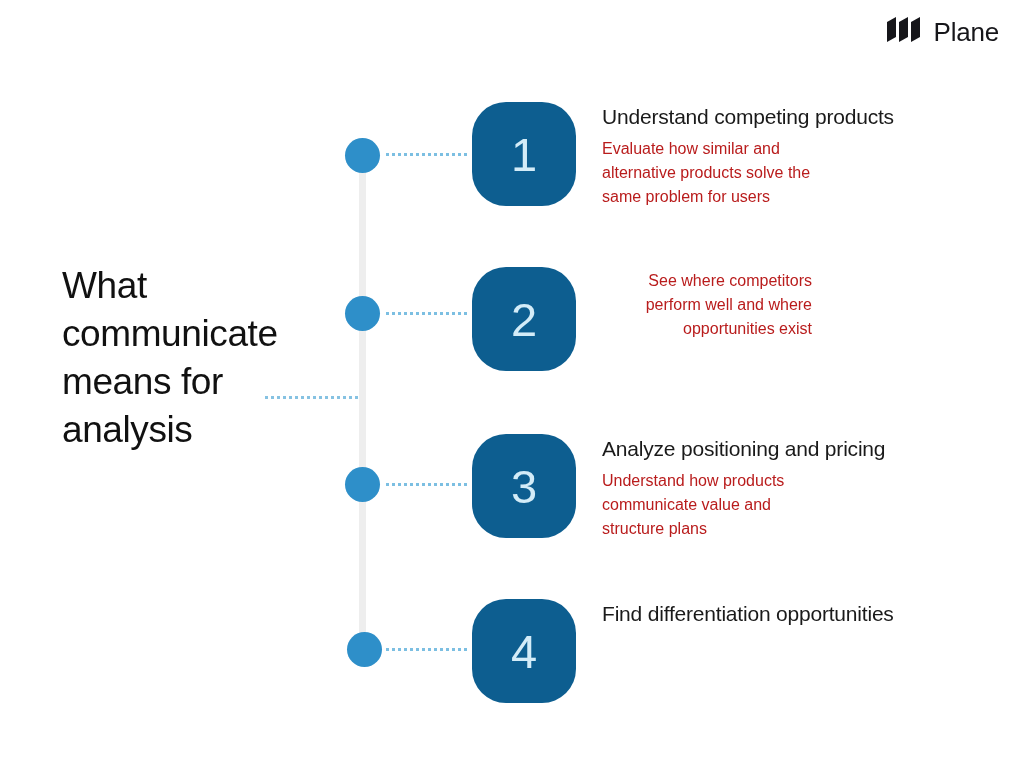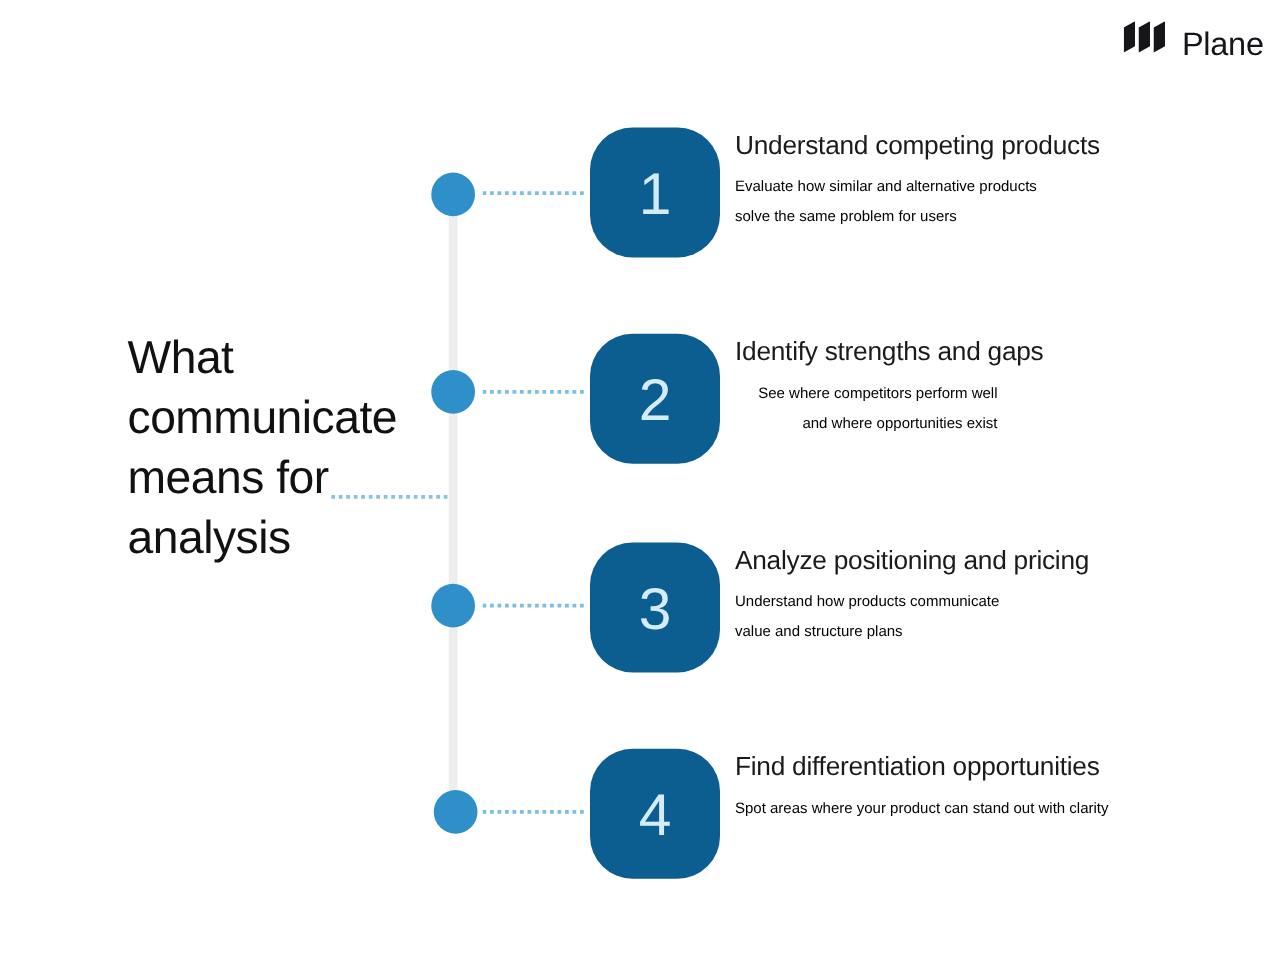--- a/index.html
+++ b/index.html
@@ -12,23 +12,23 @@
     background: #ffffff;
     font-family: "Liberation Sans", sans-serif;
     overflow: hidden;
     position: relative;
   }
 
   
   .brand {
     position: absolute;
     top: 17px;
-    right: 13px;
+    right: 25px;
     display: flex;
-    align-items: flex-end;
+    align-items: center;
     gap: 9px;
   }
   .brand-mark {
     display: block;
   }
   .brand-name {
     font-size: 26px;
     font-weight: 400;
     color: #16161a;
     letter-spacing: -0.2px;
@@ -39,21 +39,20 @@
   .title {
     position: absolute;
     left: 62px;
     top: 262px;
     width: 270px;
     font-size: 37px;
     font-weight: 400;
     line-height: 48px;
     color: #111111;
     letter-spacing: -0.4px;
-    margin-left: 40px;
   }
 
   
   .title-connector {
     position: absolute;
     left: 265px;
     top: 396px;
     width: 100px;
     height: 3px;
     background-image: linear-gradient(to right, #86c2e2 0 3px, transparent 3px 6px);
@@ -108,36 +107,36 @@
     background: #0d5e90;
     display: flex;
     align-items: center;
     justify-content: center;
     color: #d3ecf8;
     font-size: 47px;
     font-weight: 300;
     line-height: 1;
   }
   .step-text {
-    margin-left: 12px;
+    margin-left: 26px;
     padding-top: 2px;
   }
   .step-heading {
     font-size: 21px;
     font-weight: 500;
     color: #1a1a1a;
     letter-spacing: -0.2px;
     line-height: 26px;
     margin-bottom: 7px;
     white-space: nowrap;
   }
   .step-desc {
-    font-size: 12px;
+    font-size: 16px;
     font-weight: 400;
-    color: #000000;
+    color: #b91c1c;
     line-height: 24px;
   }
 </style>
 </head>
 <body>
 
 <div class="brand">
   <span class="brand-mark">
     <svg width="38" height="26" viewBox="0 0 38 26" aria-hidden="true">
       <path d="M0 5 L9 0 L9 20 L0 25 Z" fill="#16161a"></path>
@@ -172,32 +171,30 @@
   <div class="badge">1</div>
   <div class="step-text">
     <div class="step-heading">Understand competing products</div>
     <div class="step-desc" style="width:250px;">Evaluate how similar and alternative products solve the same problem for users</div>
   </div>
 </div>
 
 <div class="step" style="top:267px;">
   <div class="badge">2</div>
   <div class="step-text">
-    <div class="step-heading">Identify strengths and gaps</div>
     <div class="step-desc" style="width:210px;text-align:right;">See where competitors perform well and where opportunities exist</div>
   </div>
 </div>
 
 <div class="step" style="top:434px;">
   <div class="badge">3</div>
   <div class="step-text">
     <div class="step-heading">Analyze positioning and pricing</div>
     <div class="step-desc" style="width:230px;">Understand how products communicate value and structure plans</div>
   </div>
 </div>
 
 <div class="step" style="top:599px;">
   <div class="badge">4</div>
   <div class="step-text">
     <div class="step-heading">Find differentiation opportunities</div>
-    <div class="step-desc" style="width:300px;">Spot areas where your product can stand out with clarity</div>
   </div>
 </div>
 
 </body></html>

